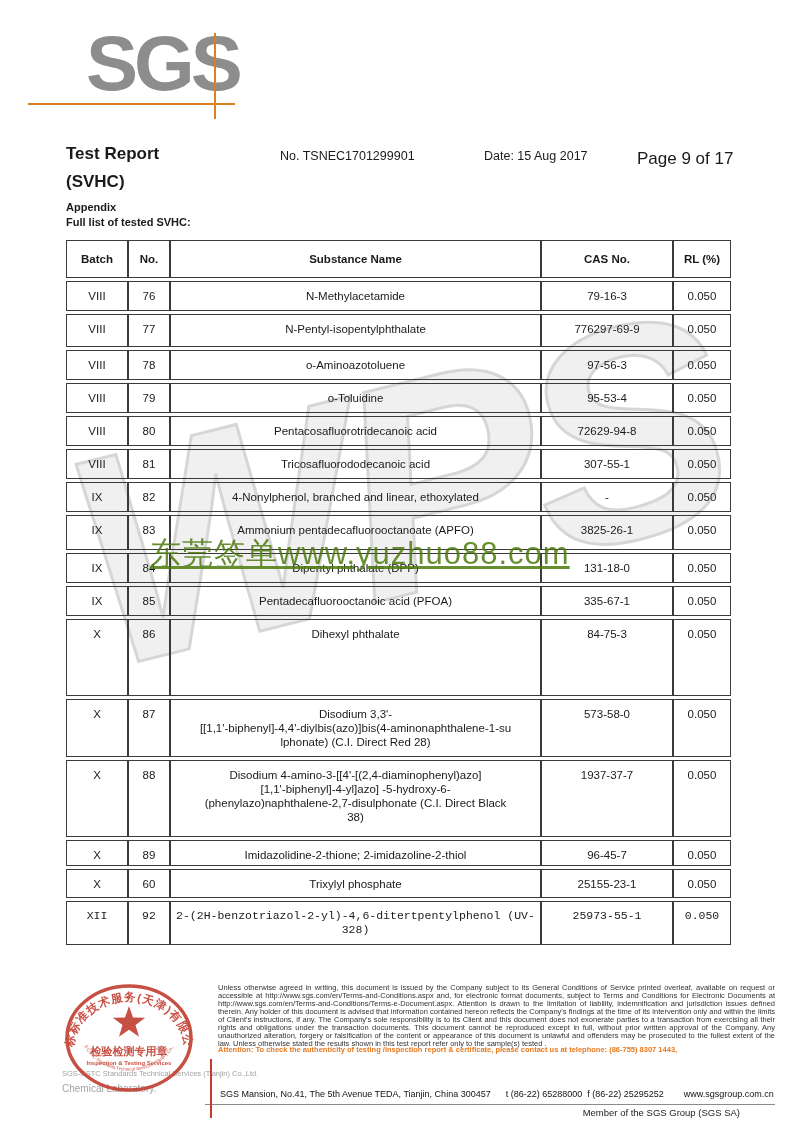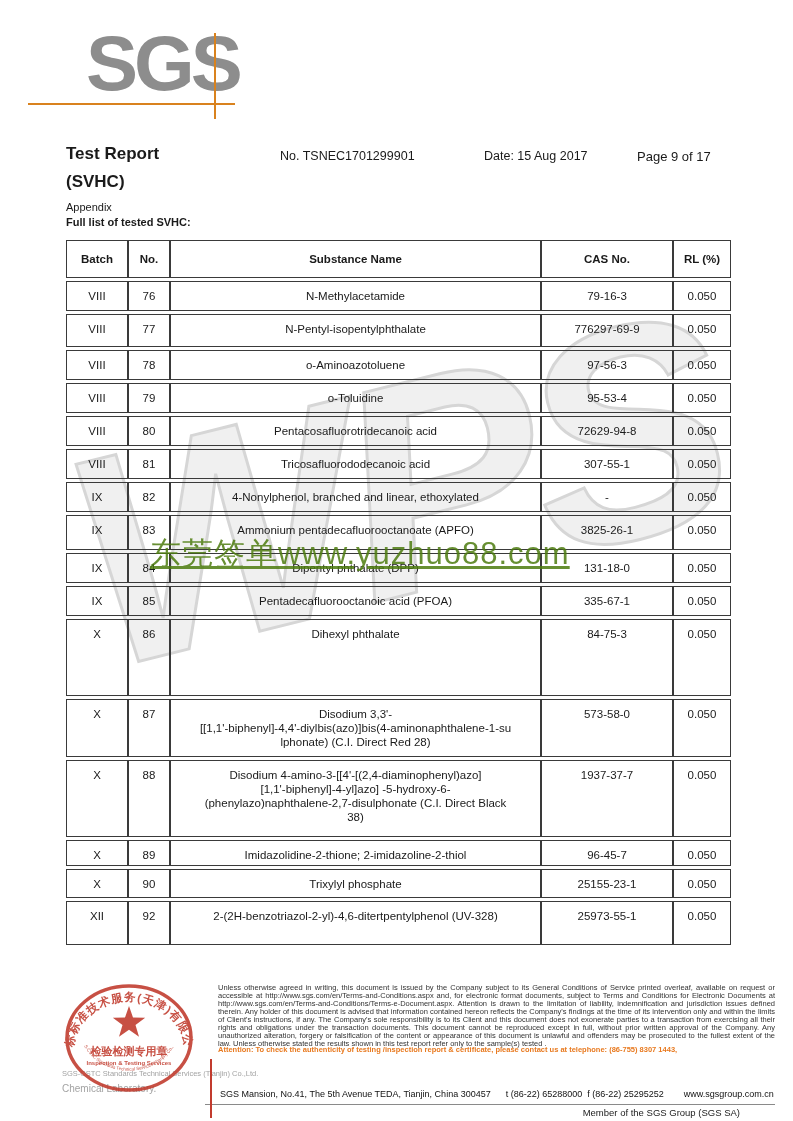--- a/index.html
+++ b/index.html
@@ -13,22 +13,22 @@
   .logo-sgs{left:86px;top:24px;font-size:78px;font-weight:800;color:#8d8d8d;
     letter-spacing:-4px;z-index:3;line-height:1;}
   .logo-hline{left:28px;top:103px;width:207px;height:2px;background:#d9821e;z-index:3;}
   .logo-vline{left:214px;top:33px;width:2px;height:86px;background:#d9821e;z-index:3;}
 
   
   .title{left:66px;top:144px;font-size:17px;font-weight:bold;z-index:3;}
   .subtitle{left:66px;top:172px;font-size:17px;font-weight:bold;z-index:3;}
   .report-no{left:280px;top:149px;font-size:12.5px;z-index:3;}
   .report-date{left:484px;top:149px;font-size:12.5px;z-index:3;}
-  .report-page{left:637px;top:149px;font-size:13px;z-index:3;}
-  .appendix{left:66px;top:201px;font-size:11px;font-weight:normal;z-index:3;text-align:center;}
+  .report-page{left:637px;top:149px;font-size:17px;z-index:3;}
+  .appendix{left:66px;top:201px;font-size:11px;font-weight:bold;z-index:3;text-align:center;}
   .list-label{left:66px;top:216px;font-size:11px;font-weight:bold;z-index:3;}
 
   
   .wm-wps{left:0px;top:340px;width:793px;font-size:300px;font-weight:bold;font-style:italic;
     transform:rotate(-14deg);transform-origin:50% 50%;color:#f0f0f0;
     -webkit-text-stroke:3px #d6d6d6;z-index:0;line-height:1;letter-spacing:-10px;text-align:center;}
   .wm-seller{left:150px;top:533px;font-size:31px;color:#4d7c0f;z-index:4;
     text-decoration:underline;letter-spacing:1px;opacity:.85;white-space:pre;}
 
   
@@ -189,26 +189,26 @@
       </tr>
       <tr style="height: 26px;">
         <td class="cell-batch">X</td>
         <td class="cell-no">89</td>
         <td class="cell-substance">Imidazolidine-2-thione; 2-imidazoline-2-thiol</td>
         <td class="cell-cas">96-45-7</td>
         <td class="cell-rl">0.050</td>
       </tr>
       <tr style="height: 29px;">
         <td class="cell-batch">X</td>
-        <td class="cell-no">90</td>
+        <td class="cell-no">60</td>
         <td class="cell-substance">Trixylyl phosphate</td>
         <td class="cell-cas">25155-23-1</td>
         <td class="cell-rl">0.050</td>
       </tr>
-      <tr style="height: 44px;">
+      <tr style="height: 44px; font-family: Liberation Mono, monospace;">
         <td class="cell-batch">XII</td>
         <td class="cell-no">92</td>
         <td class="cell-substance">2-(2H-benzotriazol-2-yl)-4,6-ditertpentylphenol (UV-328)</td>
         <td class="cell-cas">25973-55-1</td>
         <td class="cell-rl">0.050</td>
       </tr>
     </tbody>
 </table>
 
 <div class="abs wm-seller">东莞签单www.yuzhuo88.com</div>

